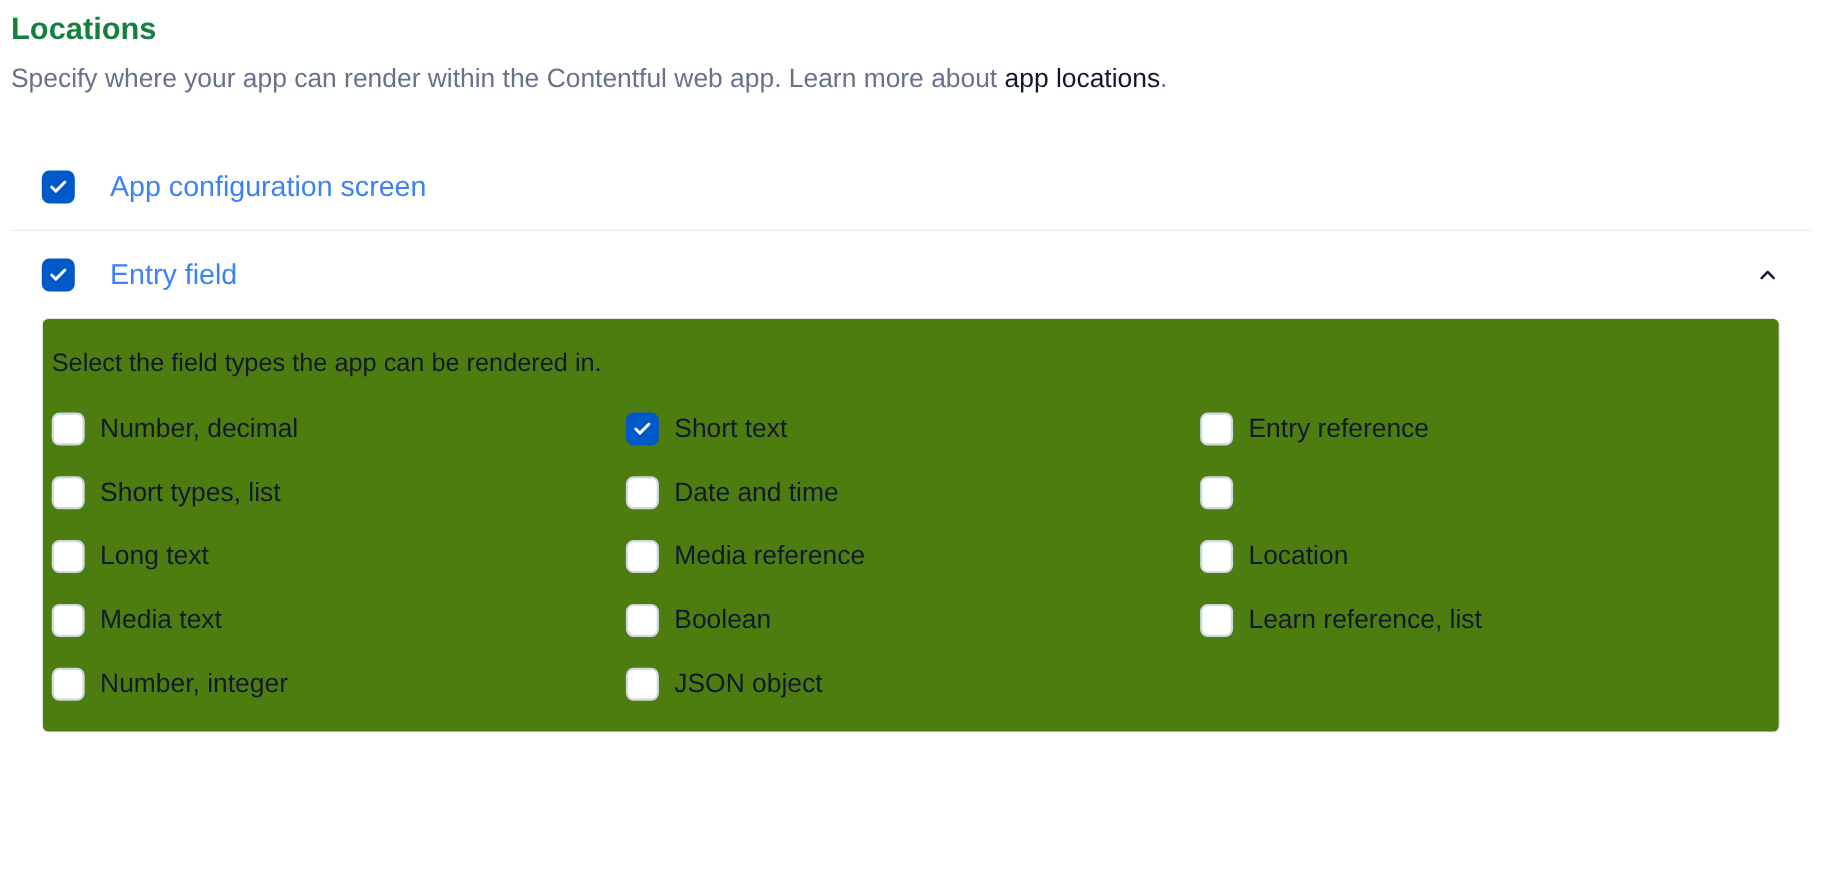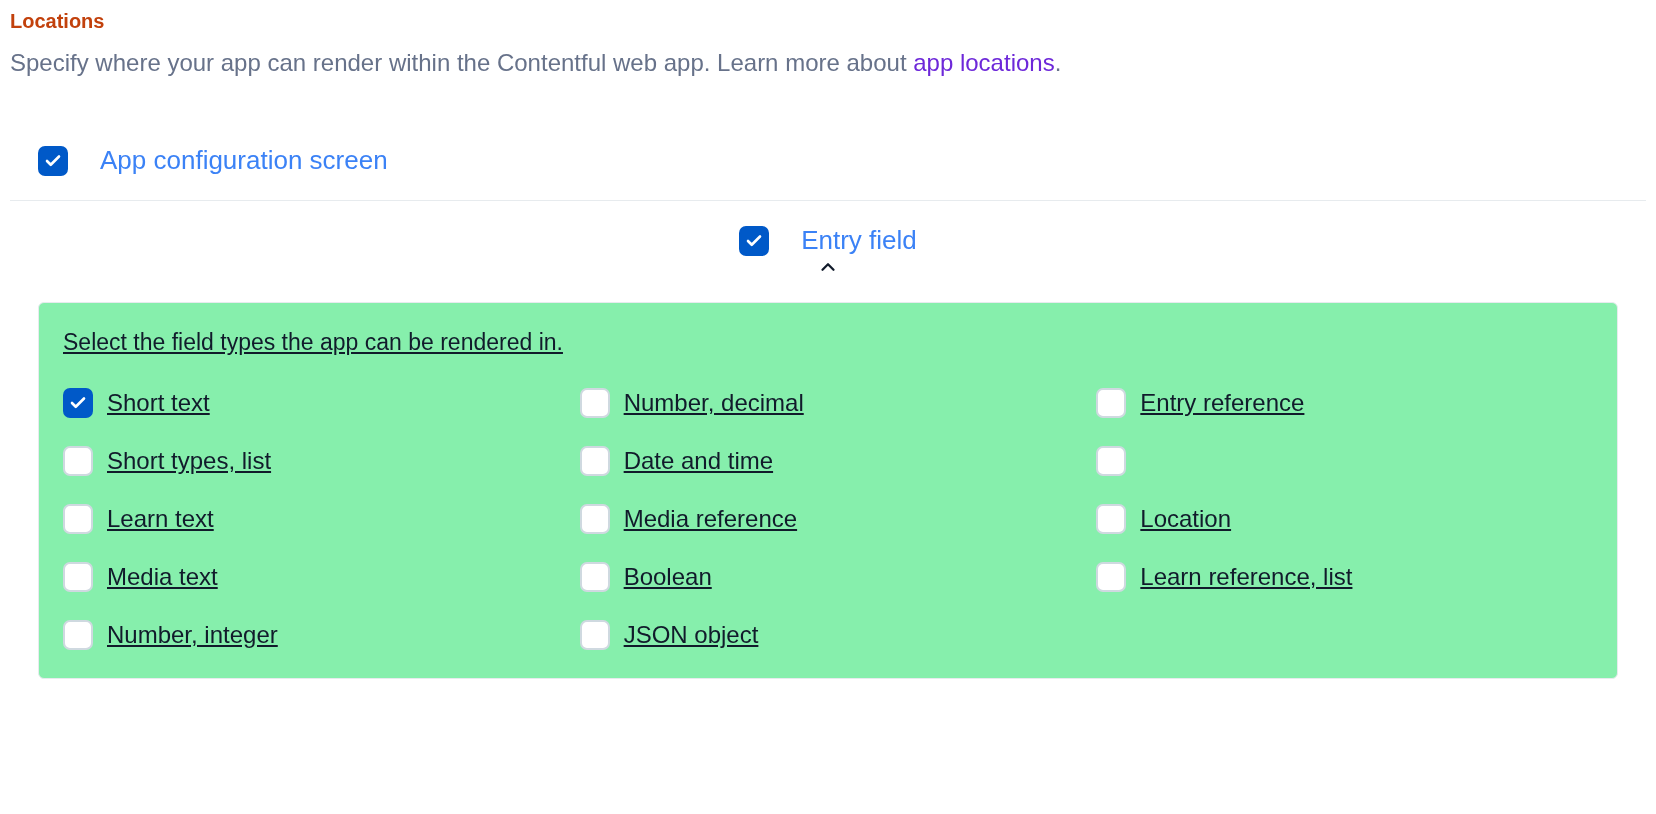--- a/index.html
+++ b/index.html
@@ -7,50 +7,49 @@
       margin: 0;
       padding: 0;
     }
     body {
       font-family: -apple-system, BlinkMacSystemFont, "Segoe UI", Helvetica, Arial, sans-serif;
       background: #fff;
       padding: 10px;
       color: #111b2b;
     }
     .heading {
-      font-size: 20px;
+      font-size: 28px;
       font-weight: 600;
-      color: #c2410c;
+      color: #15803d;
       margin-bottom: 12px;
     }
     .description {
       font-size: 24px;
       color: #67728a;
       margin-bottom: 40px;
       line-height: 1.5;
     }
     .link {
-      color: #6d28d9;
+      color: #0f172a;
       text-decoration: none;
     }
     .location-row {
       display: flex;
       align-items: center;
       padding: 24px 28px;
       border-bottom: 1px solid #e7ebee;
     }
     .location-row:last-of-type {
       border-bottom: none;
     }
     .location-row-expandable {
       display: flex;
       align-items: center;
       padding: 24px 28px;
       justify-content: space-between;
-      flex-direction: column;
     }
     .row-left {
       display: flex;
       align-items: center;
     }
     .checkbox {
       width: 30px;
       height: 30px;
       border-radius: 7px;
       border: 2px solid #cfd9e0;
@@ -83,25 +82,24 @@
       cursor: pointer;
       display: flex;
       align-items: center;
     }
     .chevron svg {
       width: 22px;
       height: 22px;
     }
     .field-types-panel {
       margin: 0 28px 0 28px;
-      background: #86efac;
+      background: #4d7c0f;
       border: 1px solid #e7ebee;
       border-radius: 6px;
-      padding: 26px 24px 28px 24px;
-      text-decoration: underline;
+      padding: 26px 24px 28px 8px;
     }
     .panel-description {
       font-size: 23px;
       color: #111b2b;
       margin-bottom: 32px;
     }
     .field-grid {
       display: grid;
       grid-template-columns: repeat(3, 1fr);
       column-gap: 20px;
@@ -174,39 +172,39 @@
         <polyline points="18 15 12 9 6 15"></polyline>
       </svg>
   </div>
 </div>
 
 <div class="field-types-panel">
   <p class="panel-description">Select the field types the app can be rendered in.</p>
   <div class="field-grid">
 
     <div class="field-item">
+      <div class="field-checkbox">
+        
+      </div>
+      <span class="field-label">Number, decimal</span>
+    </div>
+
+    <div class="field-item">
       <div class="field-checkbox checked">
         <svg viewBox="0 0 24 24" fill="none" stroke="#fff" stroke-width="3.5" stroke-linecap="round" stroke-linejoin="round">
             <polyline points="20 6 9 17 4 12"></polyline>
           </svg>
       </div>
       <span class="field-label">Short text</span>
     </div>
 
     <div class="field-item">
       <div class="field-checkbox">
         
       </div>
-      <span class="field-label">Number, decimal</span>
-    </div>
-
-    <div class="field-item">
-      <div class="field-checkbox">
-        
-      </div>
       <span class="field-label">Entry reference</span>
     </div>
 
     <div class="field-item">
       <div class="field-checkbox">
         
       </div>
       <span class="field-label">Short types, list</span>
     </div>
 
@@ -220,21 +218,21 @@
     <div class="field-item">
       <div class="field-checkbox">
         
       </div>
     </div>
 
     <div class="field-item">
       <div class="field-checkbox">
         
       </div>
-      <span class="field-label">Learn text</span>
+      <span class="field-label">Long text</span>
     </div>
 
     <div class="field-item">
       <div class="field-checkbox">
         
       </div>
       <span class="field-label">Media reference</span>
     </div>
 
     <div class="field-item">

